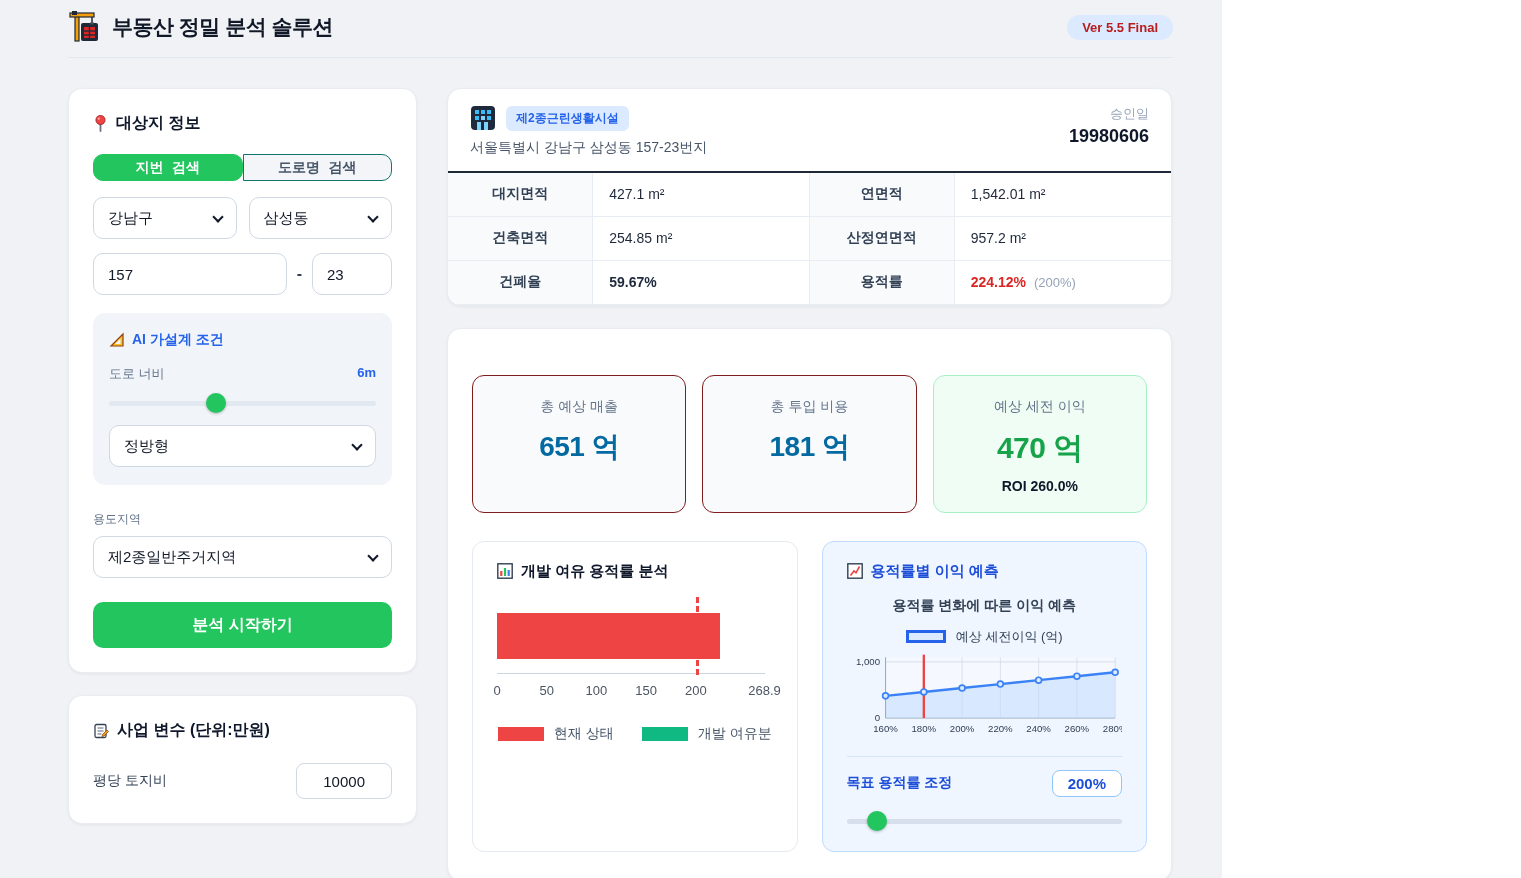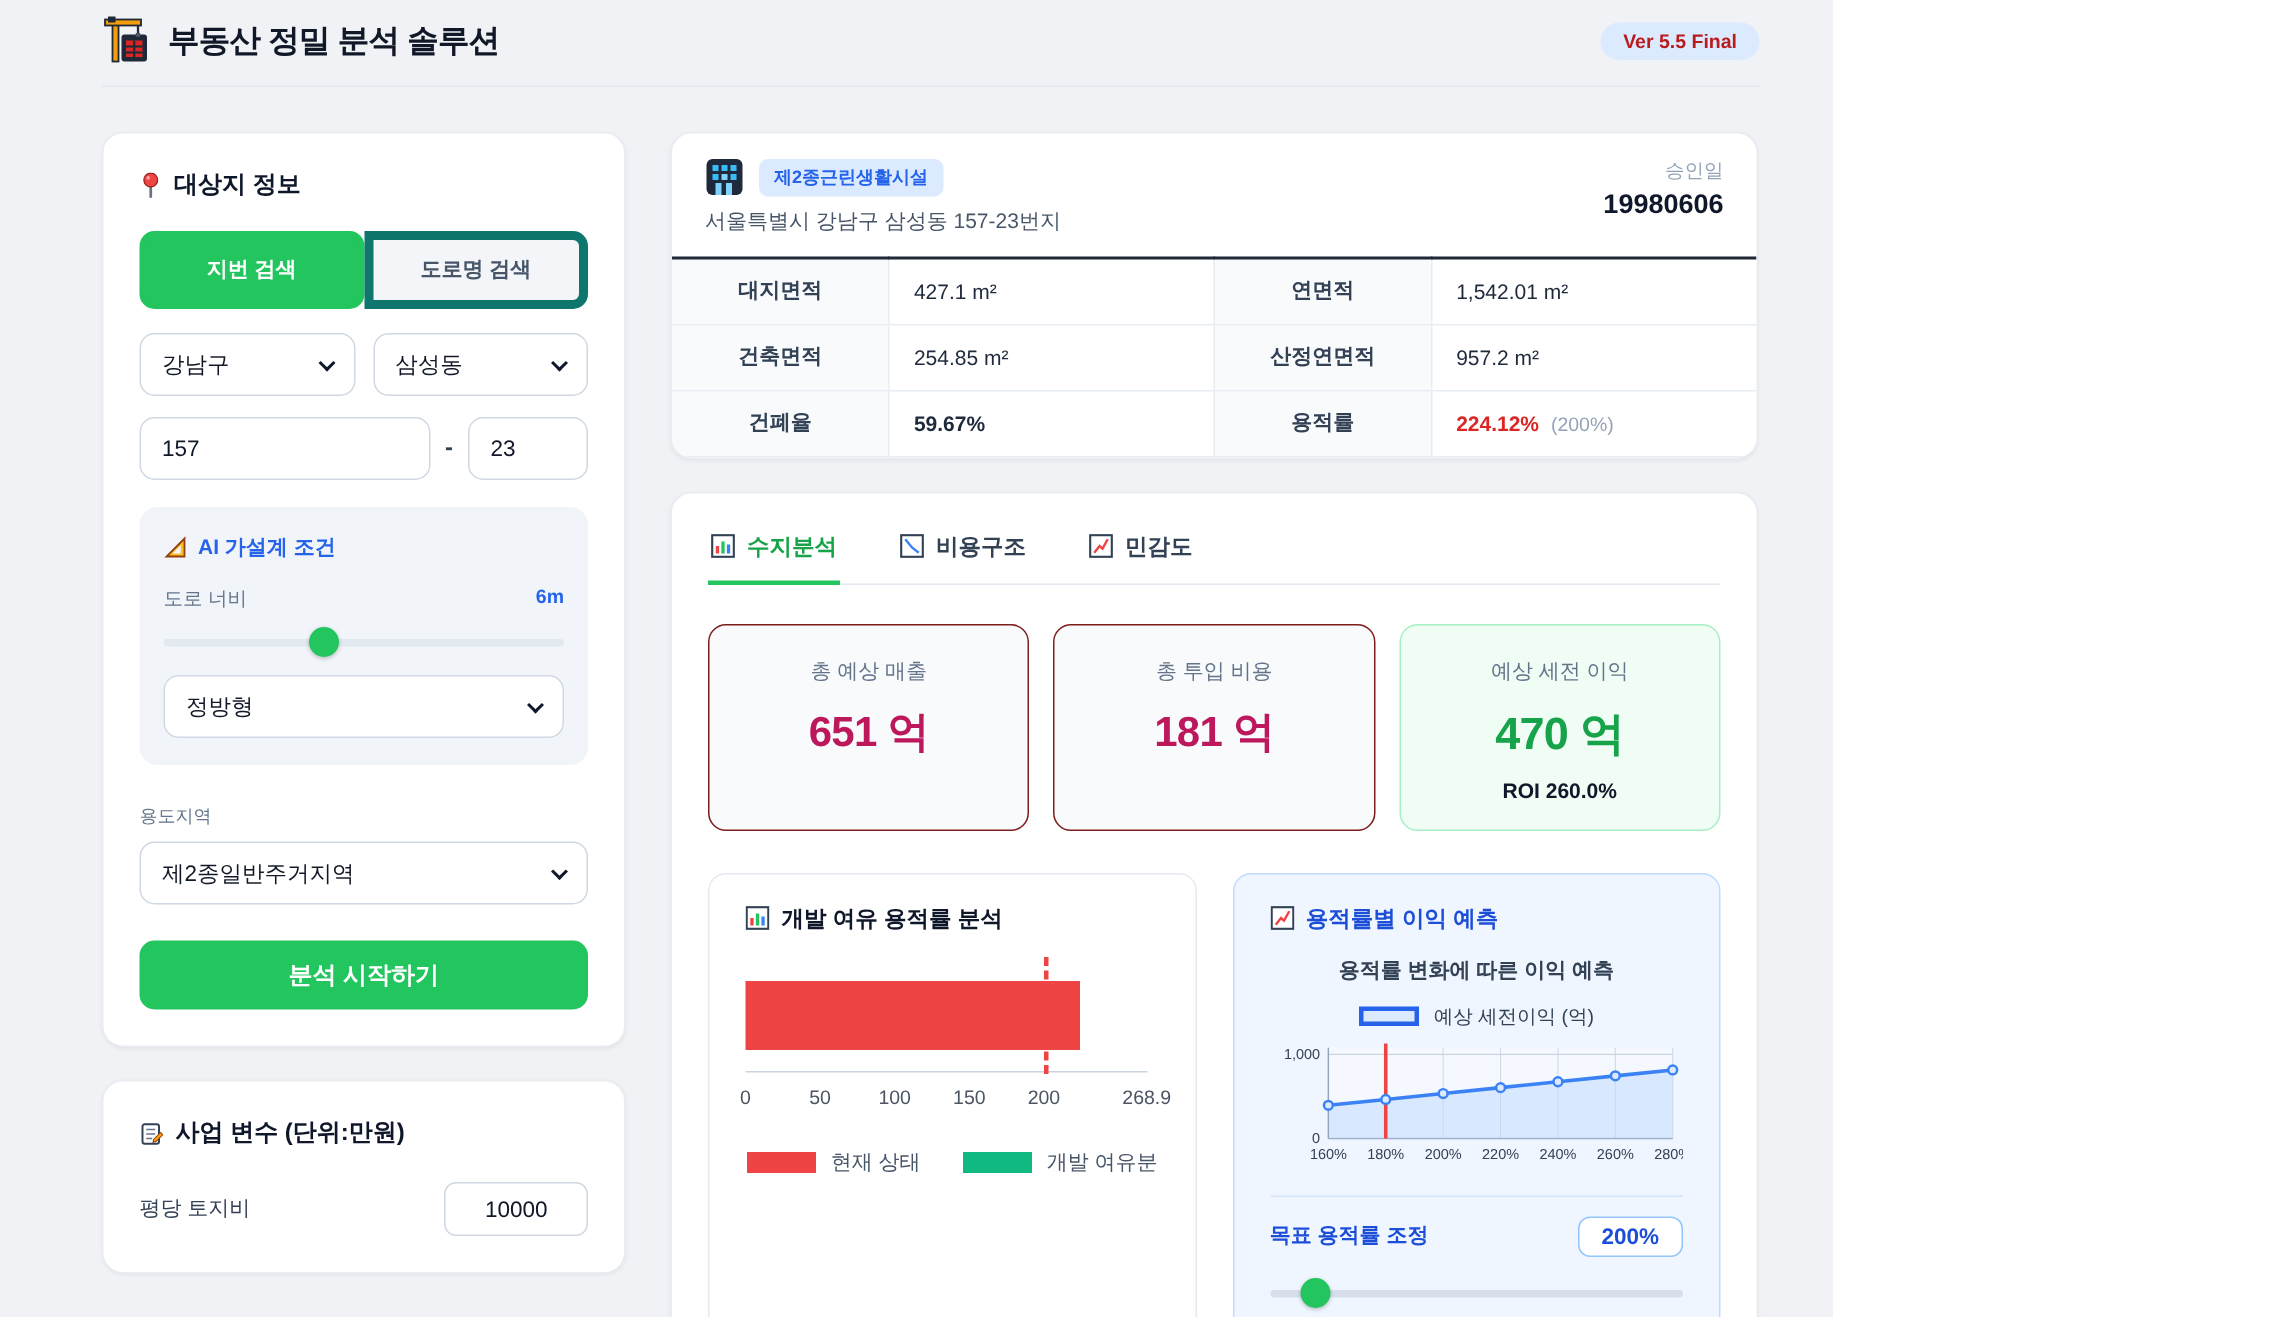--- a/index.html
+++ b/index.html
@@ -21,22 +21,22 @@
   .card { background:#fff; border:1px solid #e9edf2; border-radius:14px;
     box-shadow:0 1px 3px rgba(16,24,40,.06); }
   .pad { padding:24px; }
   .left-col { display:flex; flex-direction:column; gap:22px; }
   .right-col { display:flex; flex-direction:column; gap:22px; }
 
   .card-title { display:flex; align-items:center; gap:8px; font-size:16px; font-weight:bold; color:#0f172a; }
 
   
   .search-tabs { display:grid; grid-template-columns:1fr 1fr; margin-top:20px; }
-  .stab { height:52px; font-size:14px; font-weight:bold; border:6px solid #0f766e;
-    background:#f3f5f8; color:#475569; cursor:pointer; font-family:Liberation Sans, sans-serif; }
+  .stab { height:27px; font-size:14px; font-weight:bold; border:1px solid #0f766e;
+    background:#f3f5f8; color:#475569; cursor:pointer; font-family:Liberation Mono, monospace; }
   .stab:first-child { border-radius:10px 0 0 10px; }
   .stab:last-child { border-radius:0 10px 10px 0; }
   .stab.active { background:#22c55e; color:#fff; border-color:#22c55e; border-radius:10px; }
 
   
   .select { position:relative; display:flex; align-items:center; height:42px;
     background:#fff; border:1px solid #cfd8e3; border-radius:10px; padding:0 32px 0 14px;
     font-size:15px; color:#111827; cursor:pointer; }
   .chev { position:absolute; right:14px; top:15px; width:8px; height:8px;
     border-right:2px solid #0f172a; border-bottom:2px solid #0f172a; transform:rotate(45deg); }
@@ -100,21 +100,21 @@
   .analysis-card { padding:20px 24px 28px; }
   .tabs { display:flex; gap:38px; border-bottom:1px solid #e2e8f0; }
   .tab { display:flex; align-items:center; gap:8px; padding:6px 2px 13px; font-size:15px;
     font-weight:bold; color:#334155; cursor:pointer; border-bottom:3px solid transparent; margin-bottom:-1px; }
   .tab.active { color:#16a34a; border-bottom-color:#22c55e; }
 
   .stats { display:grid; grid-template-columns:1fr 1fr 1fr; gap:16px; margin-top:26px; }
   .stat { background:#f8fafc; border:1px solid #7f1d1d; border-radius:12px;
     padding:22px 8px 30px; text-align:center; }
   .s-label { font-size:14px; color:#64748b; }
-  .s-value { font-size:28px; font-weight:bold; color:#be185d; margin-top:12px; letter-spacing:-0.5px; }
+  .s-value { font-size:28px; font-weight:bold; color:#0369a1; margin-top:12px; letter-spacing:-0.5px; }
   .stat.profit { background:#f0fdf4; border:1px solid #a7f0c4; padding-bottom:18px; }
   .stat.profit .s-value { color:#16a34a; font-size:30px; }
   .s-roi { font-size:14px; font-weight:bold; color:#0f172a; margin-top:9px; }
 
   .charts { display:grid; grid-template-columns:1fr 1fr; gap:24px; margin-top:28px; }
   .chart-card { border-radius:12px; padding:20px 24px; min-height:266px; }
   .far-card { background:#fff; border:1px solid #e5e9f0; }
   .profit-card { background:#eff6ff; border:1px solid #bfdbfe; }
   .chart-title { display:flex; align-items:center; gap:8px; font-size:15px; font-weight:bold; color:#0f172a; }
   .chart-title.blue { color:#1d4ed8; }
@@ -299,45 +299,20 @@
               <td class="mv">
                 <span class="red-val">224.12%</span>
                 <span class="val-note">(200%)</span>
               </td>
             </tr>
           </tbody>
             </table>
         </section>
 
         <section class="card analysis-card">
-          <nav class="tabs">
-            <a class="tab active">
-              <svg class="icon" width="16" height="16" viewBox="0 0 16 16">
-                <rect x="0.8" y="0.8" width="14.4" height="14.4" fill="#fff" stroke="#334155" stroke-width="1.4"></rect>
-                <rect x="3.2" y="8" width="2.2" height="5" fill="#ef4444"></rect>
-                <rect x="6.9" y="5" width="2.2" height="8" fill="#22c55e"></rect>
-                <rect x="10.6" y="7" width="2.2" height="6" fill="#3b82f6"></rect>
-              </svg>
-              <span>수지분석</span>
-            </a>
-            <a class="tab">
-              <svg class="icon" width="16" height="16" viewBox="0 0 16 16">
-                <rect x="0.8" y="0.8" width="14.4" height="14.4" fill="#fff" stroke="#334155" stroke-width="1.4"></rect>
-                <polyline points="3.5,3.5 8,9 12.5,12.5" fill="none" stroke="#3b82f6" stroke-width="1.6"></polyline>
-              </svg>
-              <span>비용구조</span>
-            </a>
-            <a class="tab">
-              <svg class="icon" width="16" height="16" viewBox="0 0 16 16">
-                <rect x="0.8" y="0.8" width="14.4" height="14.4" fill="#fff" stroke="#334155" stroke-width="1.4"></rect>
-                <polyline points="3.5,12.5 7,8 9,9.8 12.5,3.5" fill="none" stroke="#ef4444" stroke-width="1.6"></polyline>
-              </svg>
-              <span>민감도</span>
-            </a>
-          </nav>
 
           <div class="stats">
             <div class="stat">
               <div class="s-label">총 예상 매출</div>
               <div class="s-value">651 억</div>
             </div>
             <div class="stat">
               <div class="s-label">총 투입 비용</div>
               <div class="s-value">181 억</div>
             </div>

